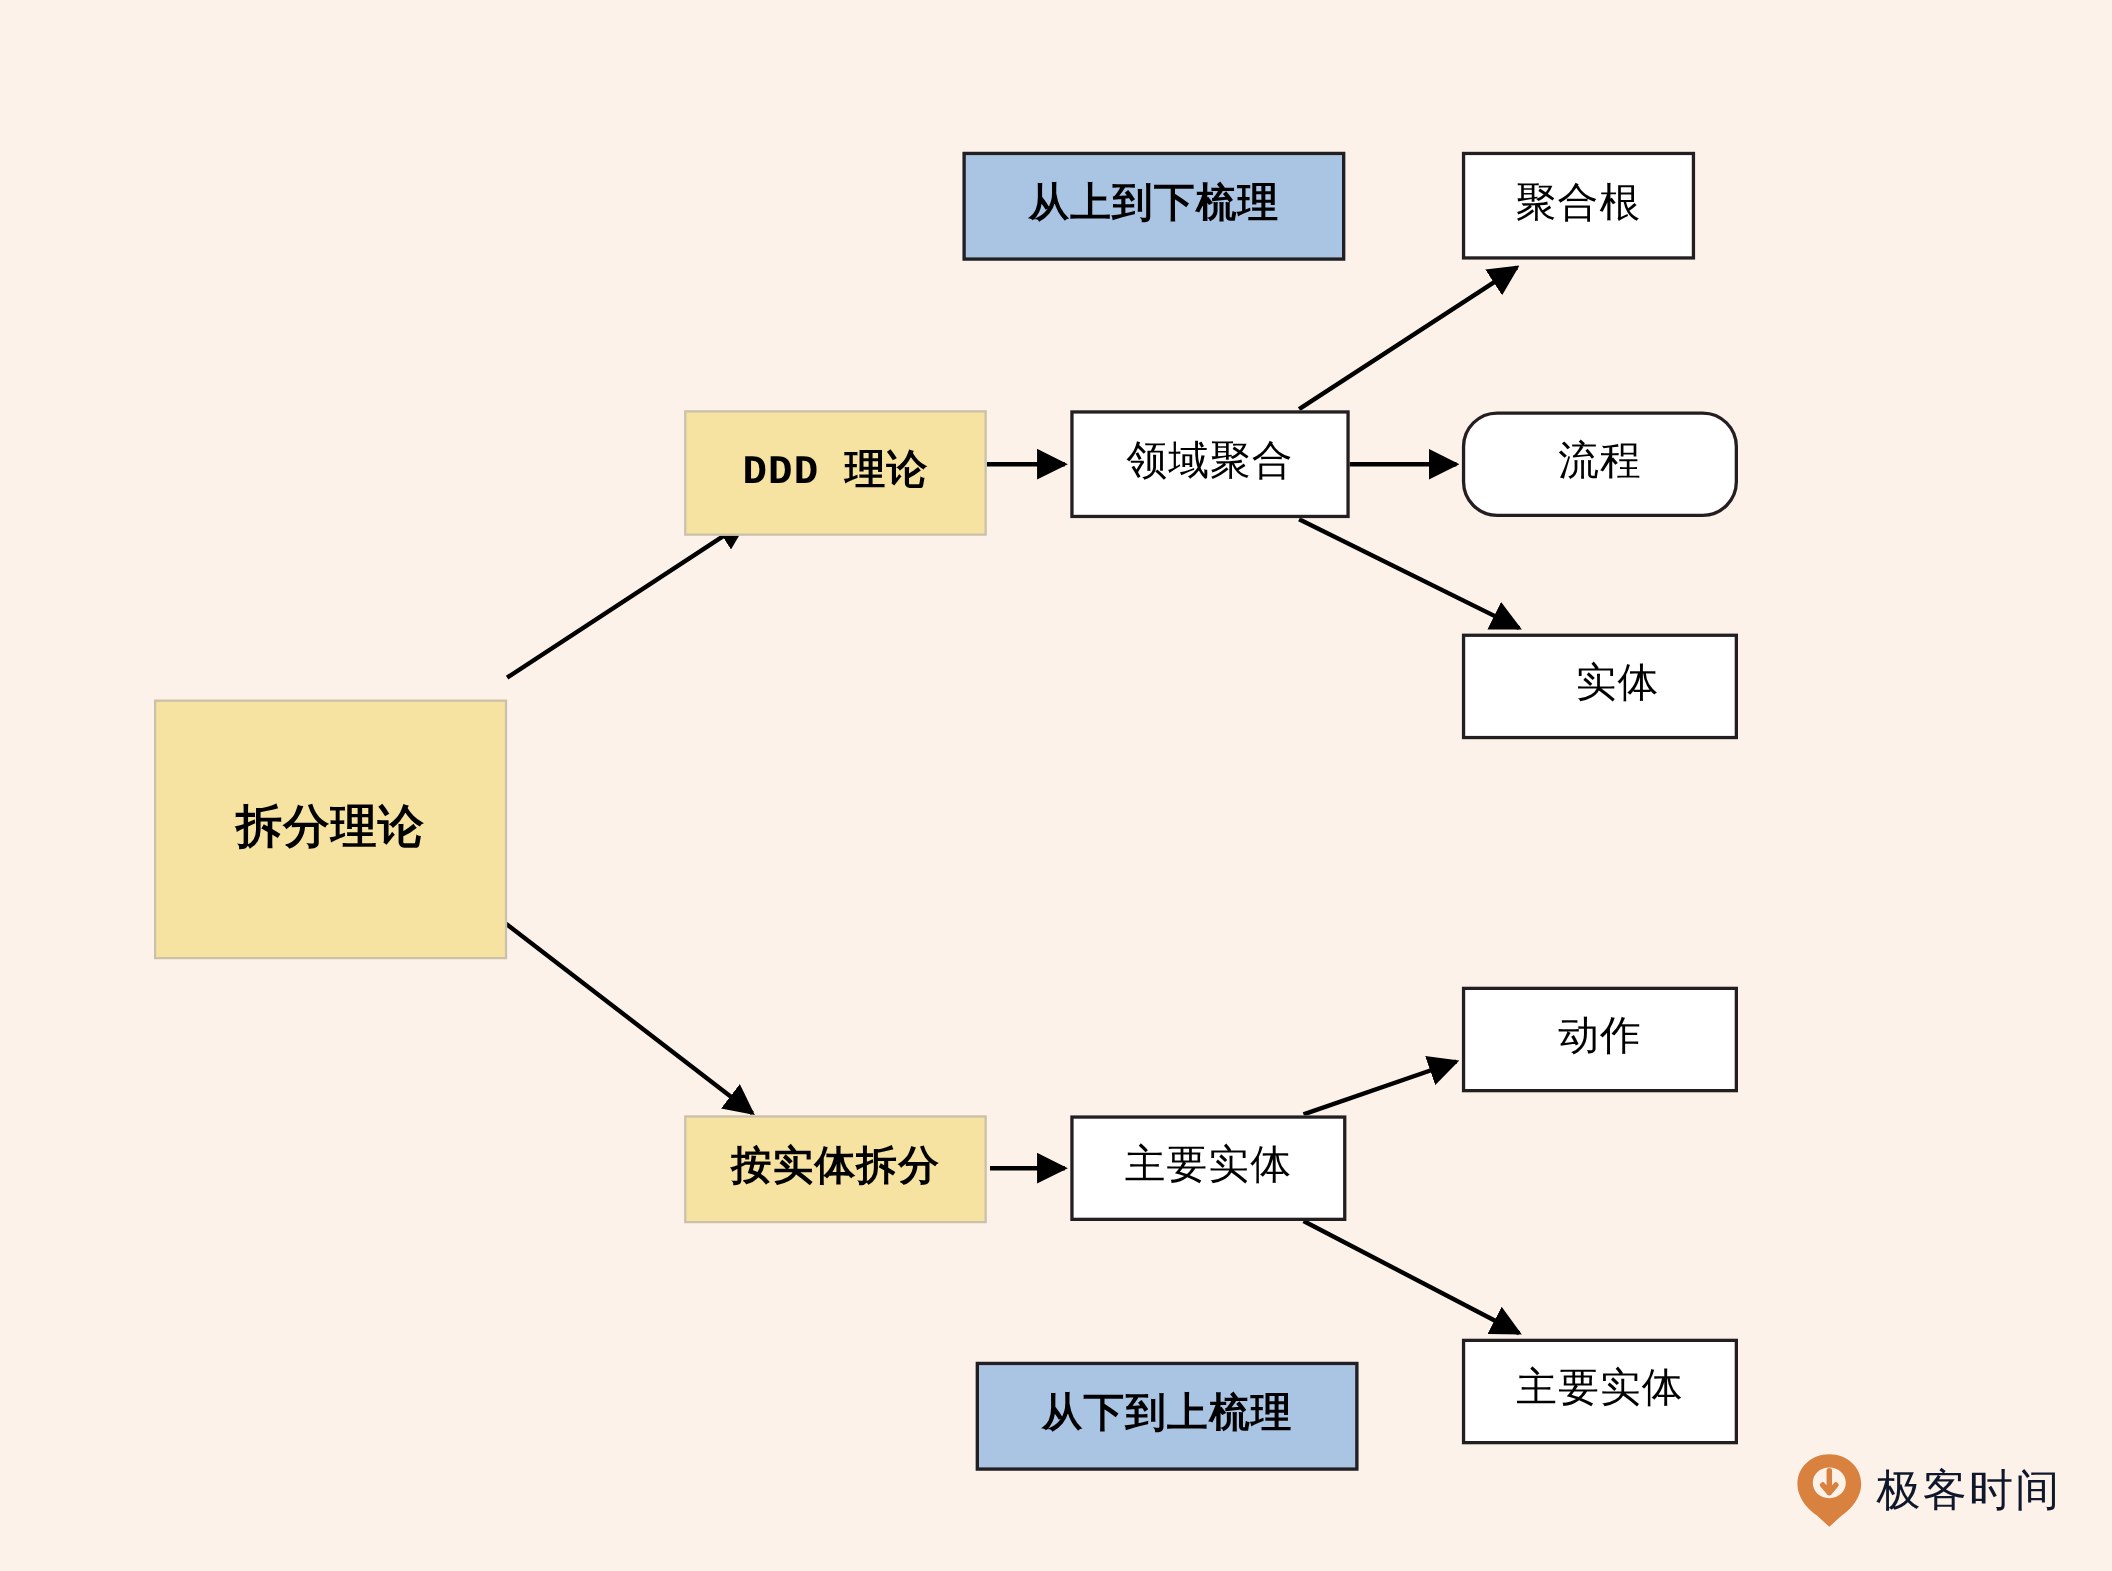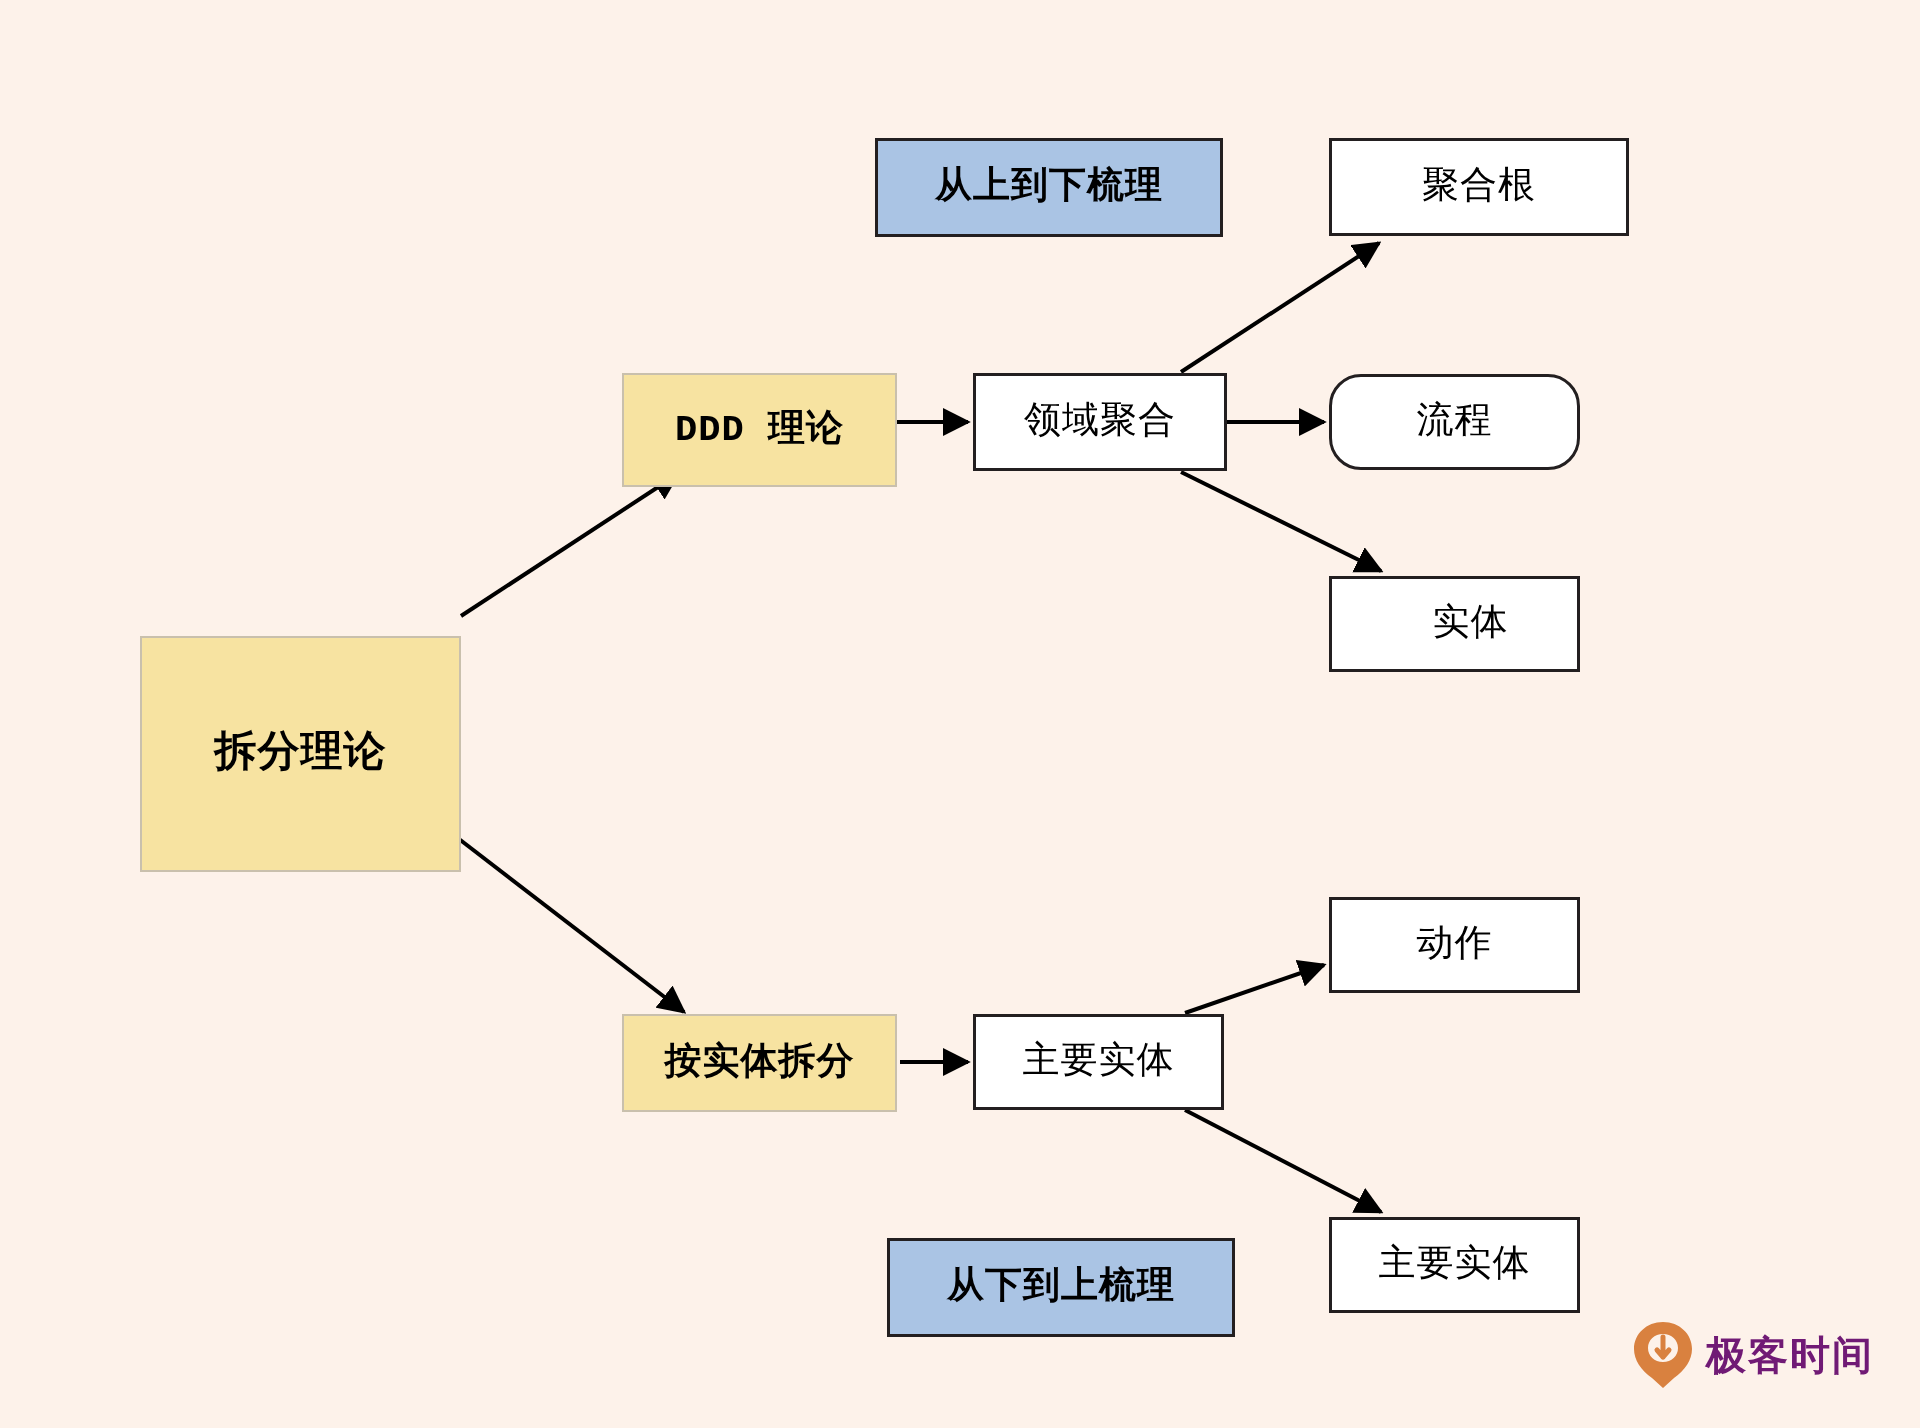--- a/index.html
+++ b/index.html
@@ -68,22 +68,22 @@
     align-items: center;
     gap: 12px;
   }
   .logo-mark {
     width: 62px;
     height: 70px;
     flex: none;
   }
   .logo-text {
     font-size: 40px;
-    font-weight: bold;
-    color: #701a75;
+    font-weight: normal;
+    color: #0f172a;
     letter-spacing: 2px;
     line-height: 1;
   }
 </style>
 </head>
 <body>
 
 <div id="canvas">
 
   <svg class="edges" viewBox="0 0 1920 1428" xmlns="http://www.w3.org/2000/svg">
@@ -117,21 +117,21 @@
   </div>
 
   <div class="node theory" style="left:622px; top:373px; width:275px; height:114px;">
     <span>DDD 理论</span>
   </div>
 
   <div class="node plain" style="left:973px; top:373px; width:254px; height:98px;">
     <span>领域聚合</span>
   </div>
 
-  <div class="node plain" style="left:1329px; top:138px; width:300px; height:98px;">
+  <div class="node plain" style="left:1329px; top:138px; width:212px; height:98px;">
     <span>聚合根</span>
   </div>
 
   <div class="node plain" style="left:1329px; top:374px; width:251px; height:96px;border-radius:32px;">
     <span>流程</span>
   </div>
 
   <div class="node plain" style="left:1329px; top:576px; width:251px; height:96px;padding-left:32px;">
     <span>实体</span>
   </div>

